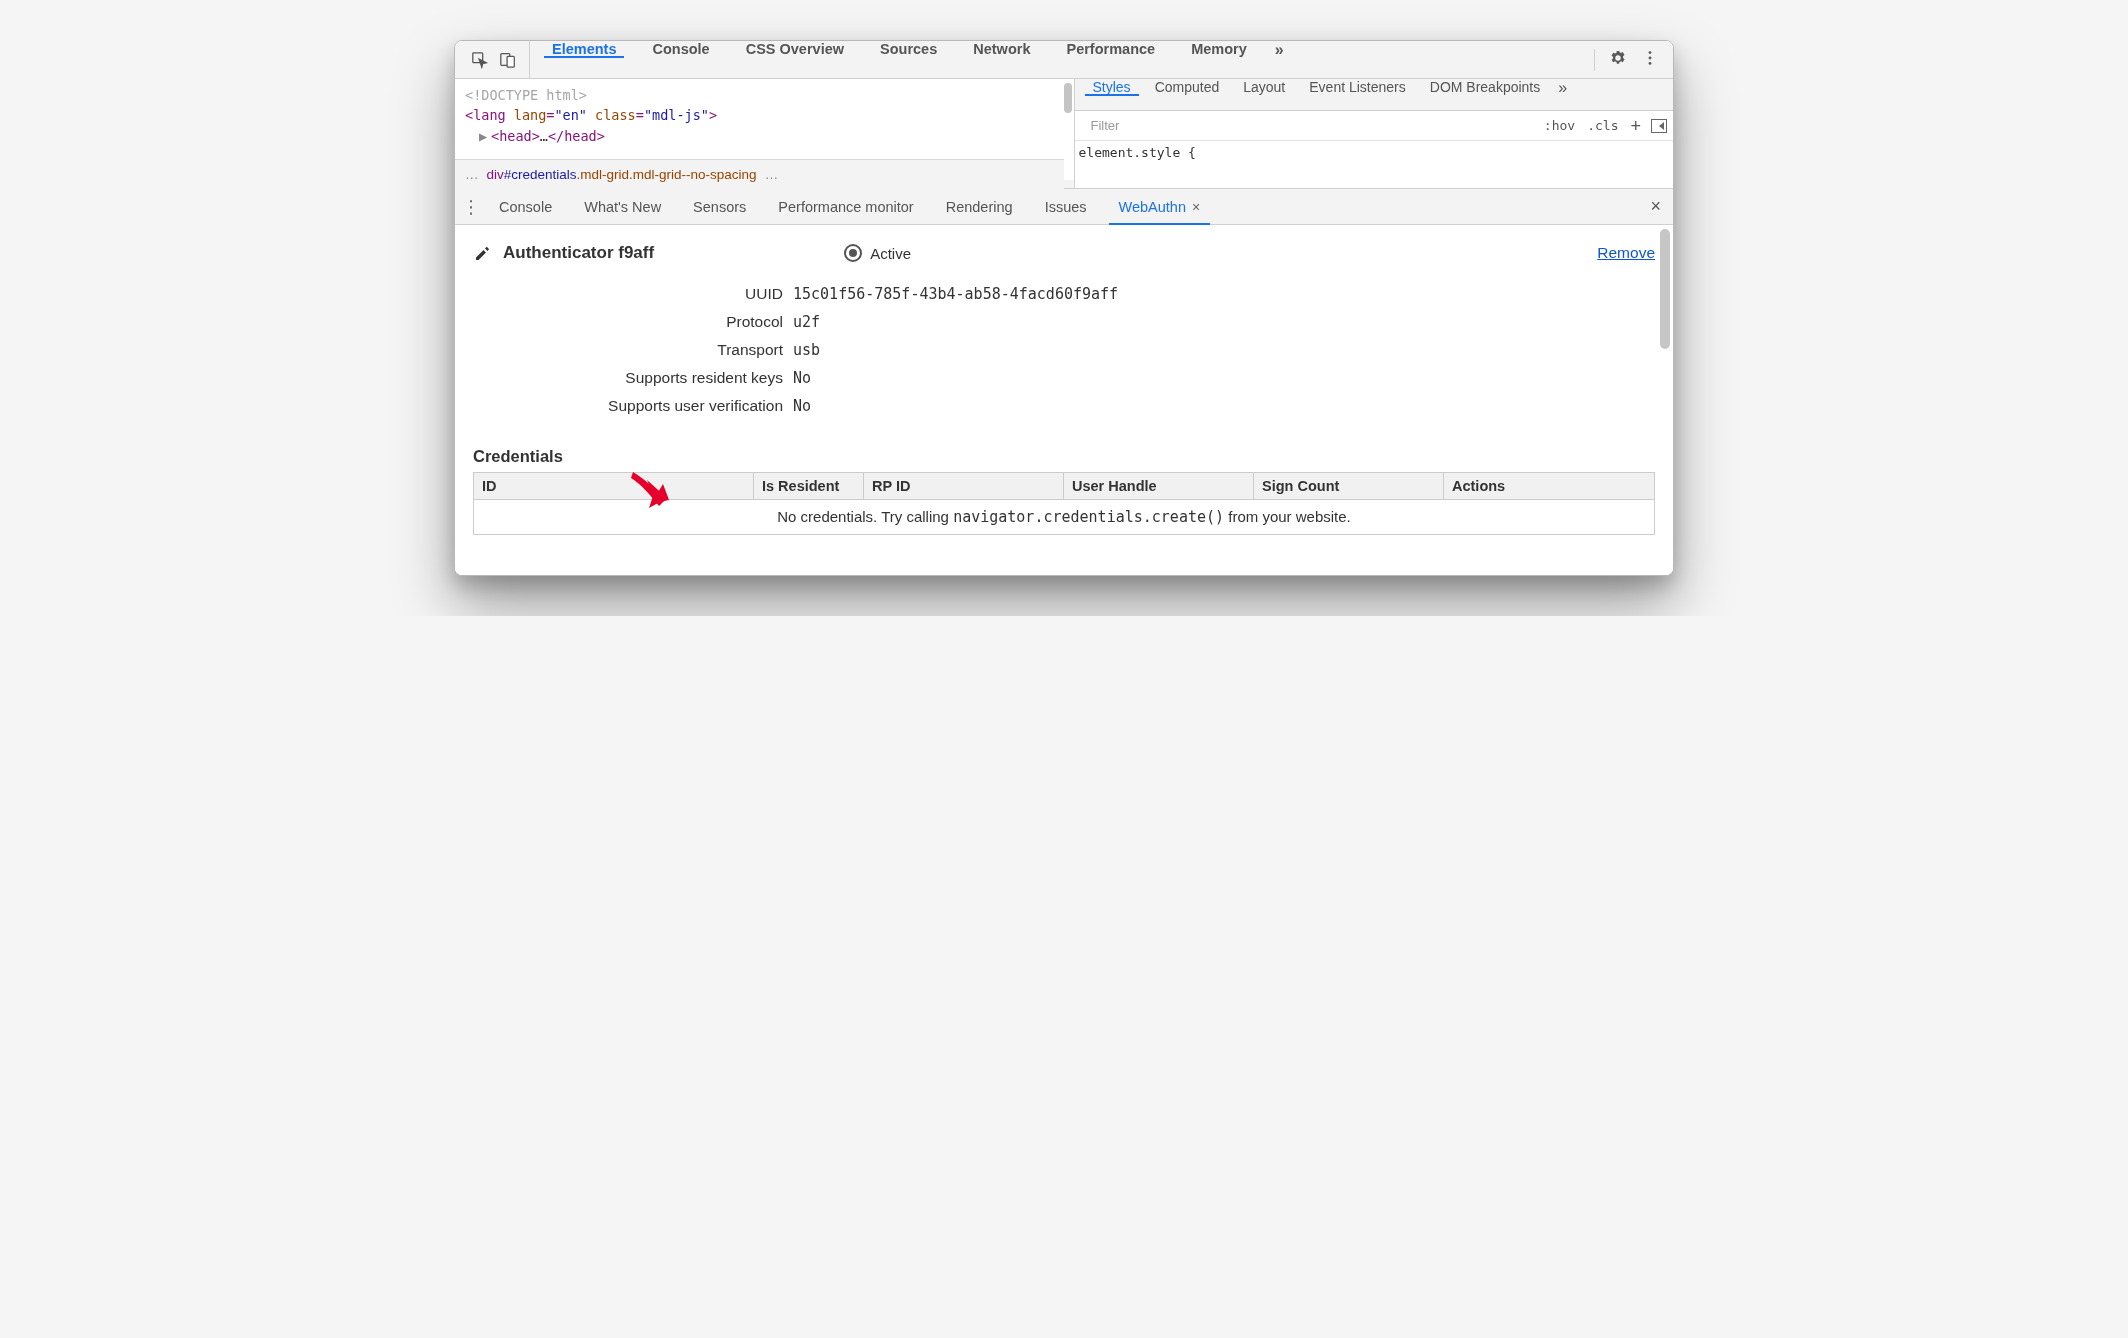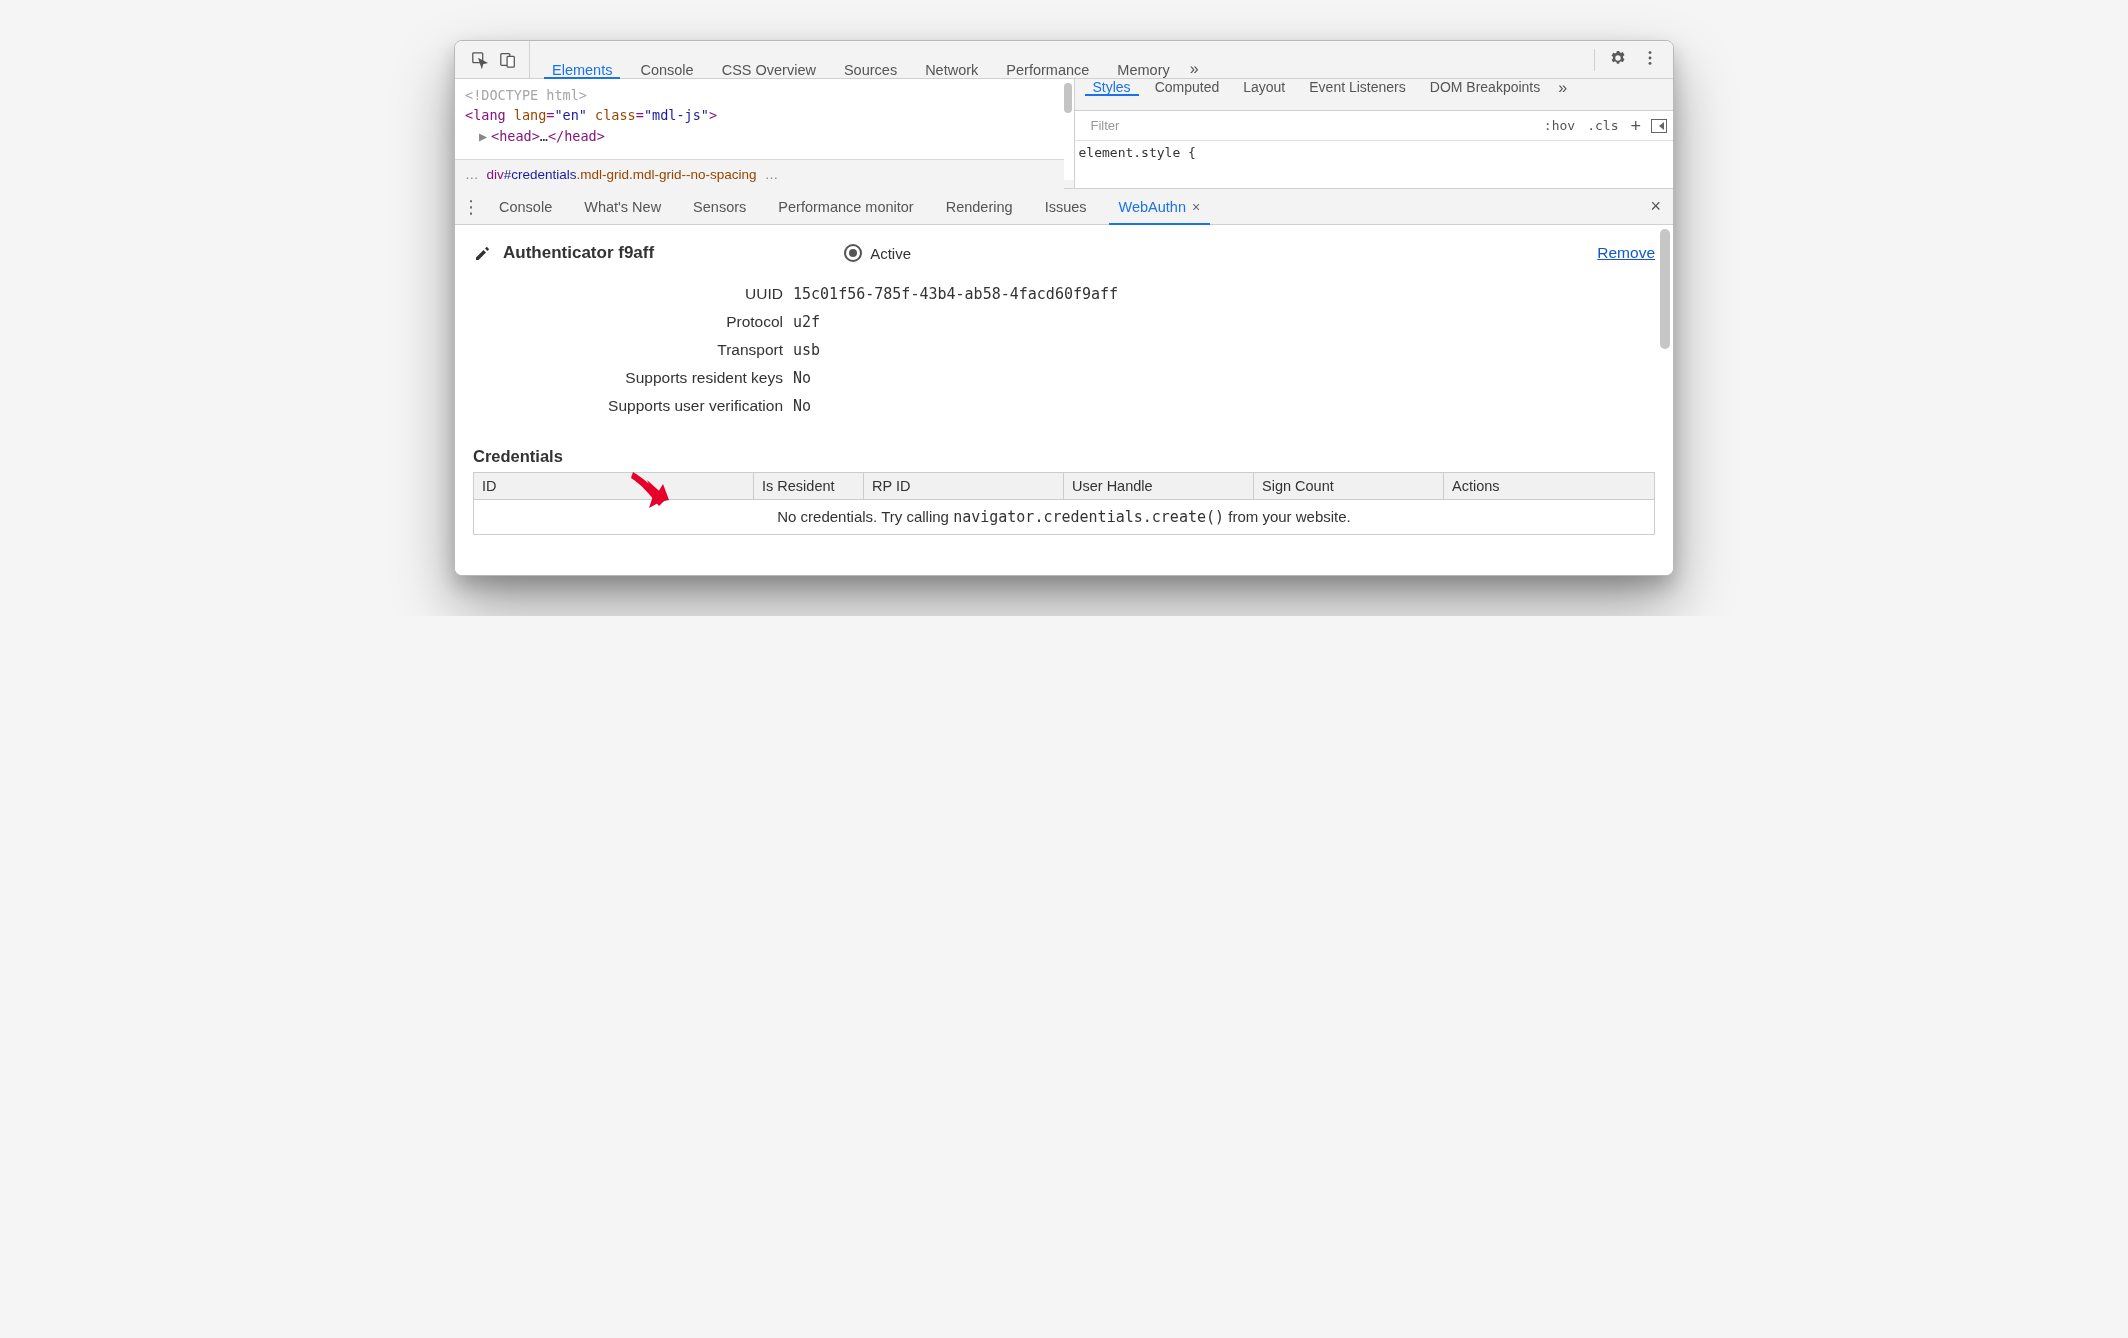--- a/index.html
+++ b/index.html
@@ -37,21 +37,21 @@
   .title-text { position:absolute; left:0; right:0; text-align:center; font-size:13px; color:#4a4a4a; }
   
   .toolbar {
     display:flex; align-items:center; height:38px;
     border-bottom:1px solid #d0d0d0; background:#f3f3f3;
     padding: 0 4px;
   }
   .tb-left { display:flex; align-items:center; gap:10px; padding:0 12px; border-right:1px solid #d0d0d0; height:100%;}
   .tb-icon { width:18px; height:18px; display:inline-flex; align-items:center; justify-content:center; color:#555;}
   .tb-icon svg { width:18px; height:18px; stroke:#555; fill:none; stroke-width:1.4;}
-  .tabstrip { display:flex; height:100%; align-items:flex-end; padding-left:8px; flex:1; gap:0;}
+  .tabstrip { display:flex; height:100%; align-items:flex-start; padding-left:8px; flex:1; gap:8px;font-weight:bold;}
   .tab {
     display:flex; align-items:center; padding:0 14px; color:#555; font-size:14.5px; cursor:pointer; position:relative;
   }
   .tab.active { color:#1a73e8; }
   .tab.active::after { content:""; position:absolute; left:6px; right:6px; bottom:-1px; height:2px; background:#1a73e8;}
   .tb-right { display:flex; align-items:center; gap:14px; padding:0 10px;}
   .tb-right svg { width:18px; height:18px; fill:#5a5a5a;}
   .chevmore { font-size:16px; color:#555; padding:0 6px; cursor:pointer;}
   .vr { width:1px; height:22px; background:#d0d0d0;}
   
@@ -118,21 +118,21 @@
     align-items:center; justify-content:center; margin-right:8px;
   }
   .radio .inner { width:8px; height:8px; background:#555; border-radius:50%;}
   .removelink { margin-left:auto; color:#1155cc; text-decoration:underline; font-size:15.5px; cursor:pointer;}
   .proplist { margin-top:22px;}
   .proprow { display:flex; align-items:baseline; margin-bottom:10px;}
   .proplabel { width:320px; text-align:right; padding-right:10px; font-size:15.5px; color:#333;}
   .propval { font-family:Menlo,Consolas,monospace; font-size:15px; color:#333;}
   .sectionhead { font-weight:600; font-size:16.5px; margin-top:32px; margin-bottom:6px;}
   table.creds { width:100%; border-collapse:collapse; border:1px solid #ccc; font-size:14.5px;}
-  table.creds th { text-align:left; font-weight:400; padding:5px 8px; background:#f1f1f1; border:1px solid #ccc; color:#333;}
+  table.creds th { text-align:left; font-weight:700; padding:5px 8px; background:#f1f1f1; border:1px solid #ccc; color:#333;}
   table.creds td.empty { padding:8px; text-align:center; font-size:15px; border:1px solid #ccc;}
   .mono { font-family:Menlo,Consolas,monospace;}
   
   .arrow {
     position:absolute; width:48px; height:40px; pointer-events:none;
   }
   .arrow svg { width:100%; height:100%;}
   .content-wrap { position:relative; }
   .panel-right-scroll { position:absolute; right:2px; top:262px; width:10px; height:100px; background:#c9c9c9; border-radius:5px;}
 </style>

